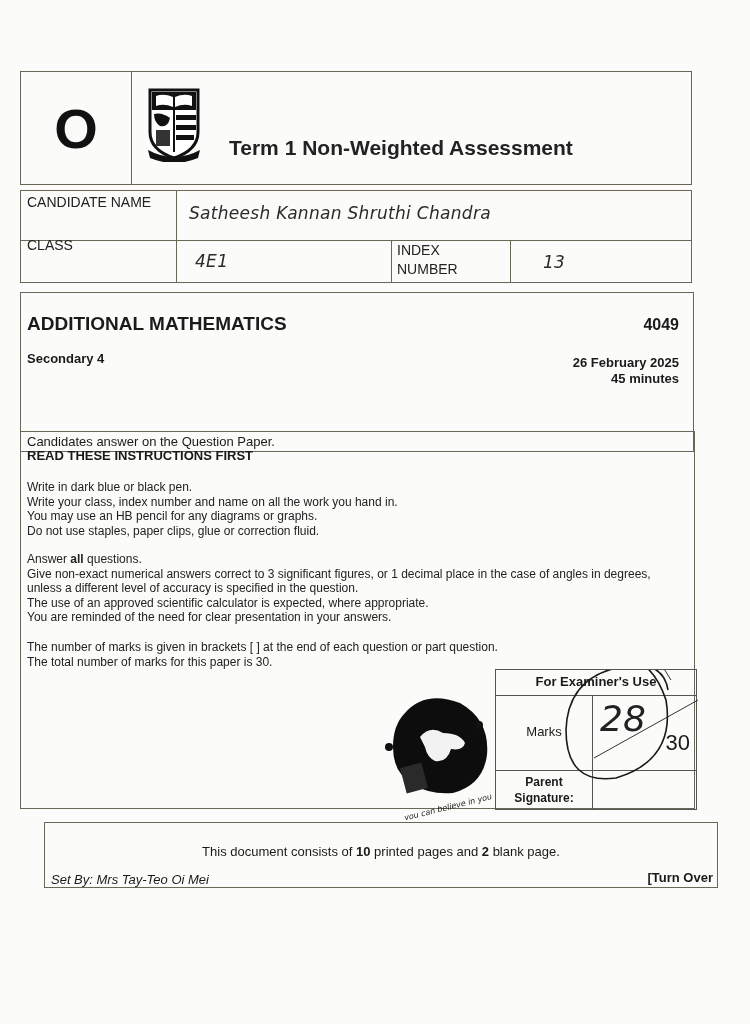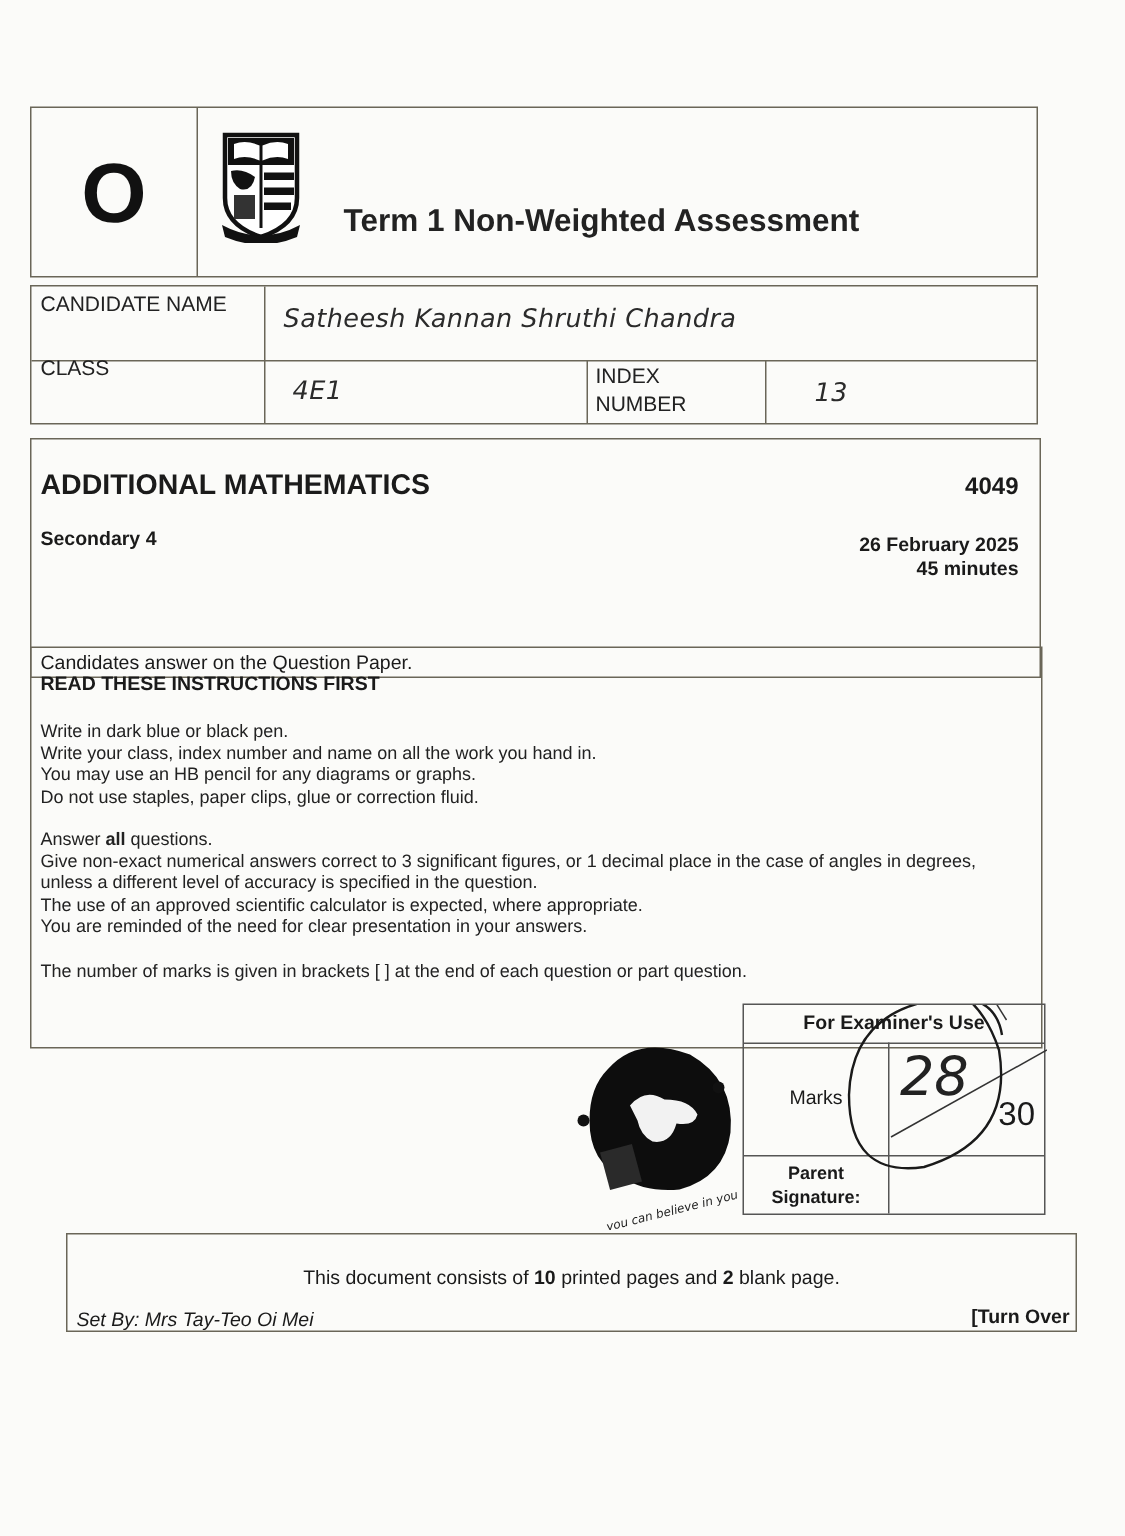--- a/index.html
+++ b/index.html
@@ -30,21 +30,21 @@
 
   
   #subj { left: 20px; top: 292px; width: 674px; height: 160px; }
   #subj .title { position: absolute; left: 6px; top: 20px; font-size: 19px; font-weight: bold; color: #1b1b1b; }
   #subj .code { position: absolute; right: 14px; top: 23px; font-size: 16px; font-weight: bold; }
   #subj .level2 { position: absolute; left: 6px; top: 58px; font-size: 13px; font-weight: bold; }
   #subj .date { position: absolute; right: 14px; top: 62px; font-size: 13px; font-weight: bold; text-align: right; line-height: 16px; }
   #subj .cand-ans { position: absolute; left: 6px; bottom: 2px; font-size: 13px; }
 
   
-  #instr { left: 20px; top: 431px; width: 675px; height: 268px; }
+  #instr { left: 20px; top: 431px; width: 675px; height: 378px; }
   #instr .head { position: absolute; left: 6px; top: 16px; font-size: 13px; font-weight: bold; }
   #instr .para { position: absolute; left: 6px; font-size: 12px; line-height: 14.5px; color: #222; }
   #instr .para div { white-space: nowrap; }
 
   
   #exam { position: absolute; left: 474px; top: 237px; width: 202px; height: 141px; border: 1px solid #555; box-sizing: border-box; }
   #exam .r1 { position: absolute; left: 0; right: 0; top: 25px; border-top: 1px solid #555; }
   #exam .r2 { position: absolute; left: 0; right: 0; top: 100px; border-top: 1px solid #555; }
   #exam .vc { position: absolute; left: 96px; top: 25px; bottom: 0; border-left: 1px solid #555; }
   #exam .ttl { position: absolute; left: 0; right: 0; top: 4px; text-align: center; font-size: 13px; font-weight: bold; }
@@ -122,20 +122,21 @@
   </div>
   <div class="para" style="top:120px;">
     <div><span>Answer </span><b>all</b><span> questions.</span></div>
     <div>Give non-exact numerical answers correct to 3 significant figures, or 1 decimal place in the case of angles in degrees,</div>
     <div>unless a different level of accuracy is specified in the question.</div>
     <div>The use of an approved scientific calculator is expected, where appropriate.</div>
     <div>You are reminded of the need for clear presentation in your answers.</div>
   </div>
   <div class="para" style="top:208px;">
     <div>The number of marks is given in brackets [ ] at the end of each question or part question.</div>
+    <div>The total number of marks for this paper is 30.</div>
   </div>
 
   <div id="exam">
     <div class="r1"></div>
     <div class="r2"></div>
     <div class="vc"></div>
     <div class="ttl">For Examiner's Use</div>
     <div class="marks-lbl">Marks</div>
     <div class="score">28</div>
     <div class="total">30</div>

